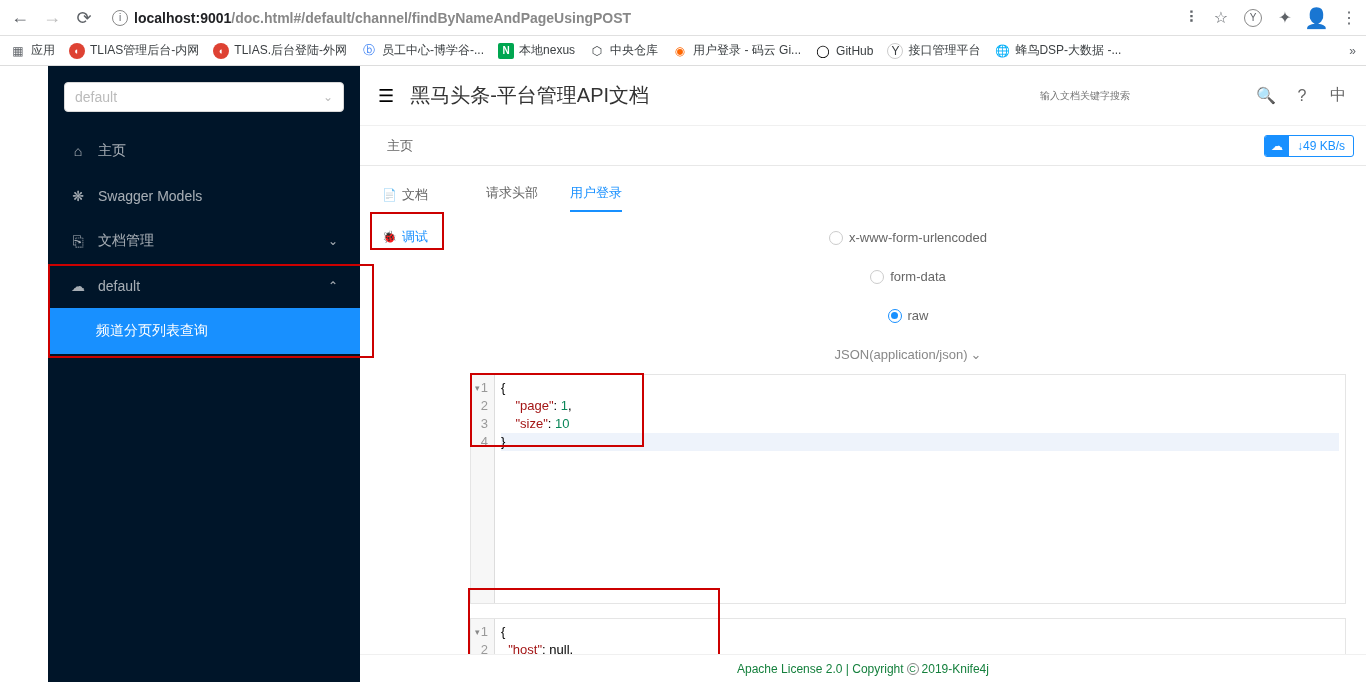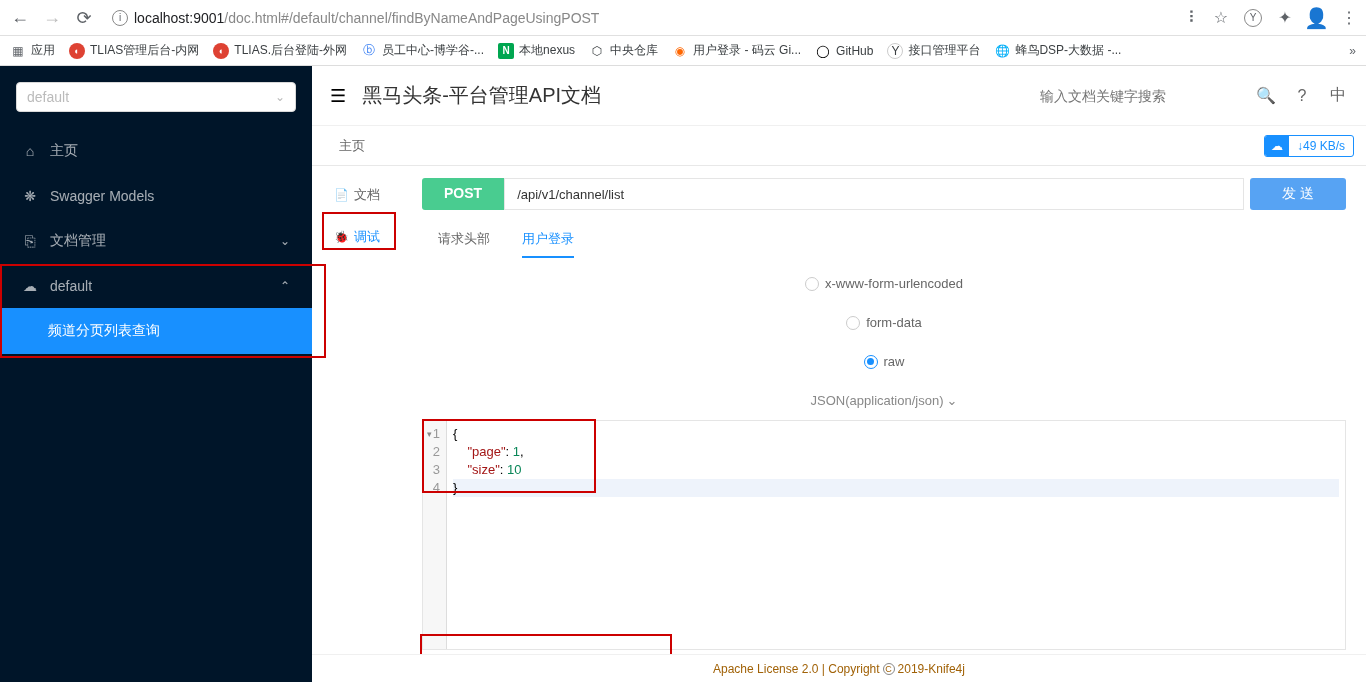--- a/index.html
+++ b/index.html
@@ -4,54 +4,54 @@
 <style>
 * { margin: 0; padding: 0; box-sizing: border-box; font-family: Arial, "Microsoft YaHei", sans-serif; }
 body { width: 1366px; height: 682px; overflow: hidden; background: #fff; }
 
 
 .browser-bar { height: 36px; background: #fff; display: flex; align-items: center; padding: 0 8px; gap: 8px; border-bottom: 1px solid #e0e0e0; }
 .nav-arrow { width: 24px; height: 24px; display: flex; align-items: center; justify-content: center; color: #5f6368; cursor: pointer; font-size: 18px; }
 .nav-arrow.disabled { color: #bbb; }
 .url-bar { flex: 1; display: flex; align-items: center; gap: 6px; padding: 0 8px; color: #5f6368; font-size: 14px; }
 .url-icon { width: 16px; height: 16px; border: 1px solid #888; border-radius: 50%; display: flex; align-items: center; justify-content: center; font-size: 10px; }
-.url-text { color: #202124; }
+.url-text { color: #202124; font-weight: bold; }
 .url-host { color: #202124; }
 .url-path { color: #888; }
 .chrome-icons { display: flex; gap: 14px; align-items: center; color: #5f6368; }
 .chrome-icon { width: 18px; height: 18px; display: flex; align-items: center; justify-content: center; }
 
 .bookmarks-bar { height: 30px; background: #fff; display: flex; align-items: center; padding: 0 10px; gap: 14px; font-size: 12px; color: #3c4043; border-bottom: 1px solid #ddd; }
 .bookmark { display: flex; align-items: center; gap: 5px; cursor: pointer; white-space: nowrap; }
 .bm-icon { width: 16px; height: 16px; display: inline-flex; align-items: center; justify-content: center; font-size: 12px; border-radius: 2px; }
 .bm-apps { color: #5f6368; }
 .bm-red { background: #de4233; color: #fff; border-radius: 50%; font-size: 9px; }
 .bm-blue { color: #4285f4; }
 .bm-green { background: #00a650; color: #fff; font-size: 10px; font-weight: bold; }
 .bm-orange { color: #f60; }
 .bm-github { color: #000; }
 .bm-yellow { background: #fff; border: 1px solid #ccc; border-radius: 50%; }
 .bm-globe { color: #4285f4; }
 
 
-.app { display: flex; height: 616px; }
+.app { display: flex; height: 616px; padding-left: 48px; }
 .sidebar { width: 312px; background: #001529; color: rgba(255,255,255,0.65); display: flex; flex-direction: column; }
 .sidebar-select { margin: 16px; background: #fff; border: 1px solid #d9d9d9; border-radius: 4px; padding: 6px 10px; display: flex; justify-content: space-between; align-items: center; color: #bbb; font-size: 14px; }
 .sidebar-item { padding: 14px 22px; display: flex; align-items: center; gap: 12px; font-size: 14px; cursor: pointer; }
 .sidebar-item.expandable { justify-content: space-between; }
 .sidebar-item-left { display: flex; align-items: center; gap: 12px; }
 .sidebar-subitem { padding: 14px 22px 14px 48px; font-size: 14px; background: #1890ff; color: #fff; cursor: pointer; }
 .sb-icon { width: 16px; display: inline-flex; justify-content: center; }
 .chevron { font-size: 12px; }
 
 .main { flex: 1; display: flex; flex-direction: column; background: #fff; }
 .header { height: 60px; display: flex; align-items: center; padding: 0 18px; gap: 16px; border-bottom: 1px solid #f0f0f0; }
 .collapse-btn { font-size: 18px; color: #000; cursor: pointer; }
 .app-title { font-size: 20px; color: #333; flex: 1; }
-.search-box { width: 200px; border: none; outline: none; font-size: 14px; color: #999; }
+.search-box { width: 200px; border: none; outline: none; font-size: 10px; color: #999; }
 .header-icon { width: 20px; color: #666; cursor: pointer; font-size: 16px; text-align: center; }
 
 .tabs-row { height: 40px; display: flex; align-items: center; border-bottom: 1px solid #e8e8e8; padding: 0 12px; position: relative; }
 .tab { padding: 8px 14px; font-size: 13px; color: #666; cursor: pointer; border: 1px solid transparent; margin-right: 2px; }
 .tab.active { color: #1890ff; border: 1px solid #e8e8e8; border-bottom: 1px solid #fff; border-radius: 4px 4px 0 0; background: #fff; }
 .tab-close { margin-left: 6px; font-size: 11px; }
 .speed-badge { position: absolute; right: 12px; display: flex; align-items: center; border: 1px solid #1890ff; border-radius: 3px; overflow: hidden; font-size: 12px; }
 .speed-icon { background: #1890ff; color: #fff; padding: 3px 6px; }
 .speed-text { color: #1890ff; padding: 3px 8px; }
 
@@ -91,21 +91,21 @@
 .response-section { border-top: 0; }
 .resp-tabs { display: flex; gap: 60px; padding: 6px 18px 0; font-size: 13px; align-items: center; }
 .resp-tab { color: #666; cursor: pointer; padding-bottom: 6px; }
 .resp-tab.active { color: #1890ff; border-bottom: 2px solid #1890ff; }
 .resp-info { margin-left: auto; display: flex; gap: 10px; align-items: center; font-size: 13px; color: #666; }
 .checkbox { width: 14px; height: 14px; background: #1890ff; color: #fff; display: inline-flex; align-items: center; justify-content: center; font-size: 11px; border-radius: 2px; }
 .resp-val { color: #49cc90; font-weight: 500; }
 
 .resp-code { border: 1px solid #e5e5e5; display: flex; font-family: Consolas, monospace; font-size: 13px; height: 38px; overflow: hidden; }
 
-.footer { height: 28px; display: flex; align-items: center; justify-content: center; font-size: 12px; color: #a16207; border-top: 1px solid #f0f0f0; }
+.footer { height: 28px; display: flex; align-items: center; justify-content: center; font-size: 12px; color: #15803d; border-top: 1px solid #f0f0f0; }
 .footer-c { border: 1px solid #888; border-radius: 50%; width: 12px; height: 12px; display: inline-flex; align-items: center; justify-content: center; font-size: 9px; margin: 0 3px; }
 
 
 .hl-box-1 { position: absolute; border: 2px solid #c00; pointer-events: none; }
 </style>
 </head>
 <body>
 
 <div class="browser-bar">
   <div class="nav-arrow">←</div>
@@ -230,25 +230,20 @@
           <span>文档</span>
         </div>
         <div class="side-tab active">
           <span class="side-tab-icon">🐞</span>
           <span>调试</span>
         </div>
         <div class="hl-box-1" style="left:10px;top:46px;width:74px;height:38px"></div>
       </div>
 
       <div class="api-panel">
-        <div class="url-row">
-          <span class="method-badge">POST</span>
-          <input class="url-input" value="/api/v1/channel/list" style="">
-          <button class="send-btn">发 送</button>
-        </div>
 
         <div class="param-tabs">
           <div class="param-tab">请求头部</div>
           <div class="param-tab active">用户登录</div>
         </div>
 
         <div class="body-type-row">
           <label class="radio">
               <span class="radio-circle"></span>
               <span>x-www-form-urlencoded</span>

